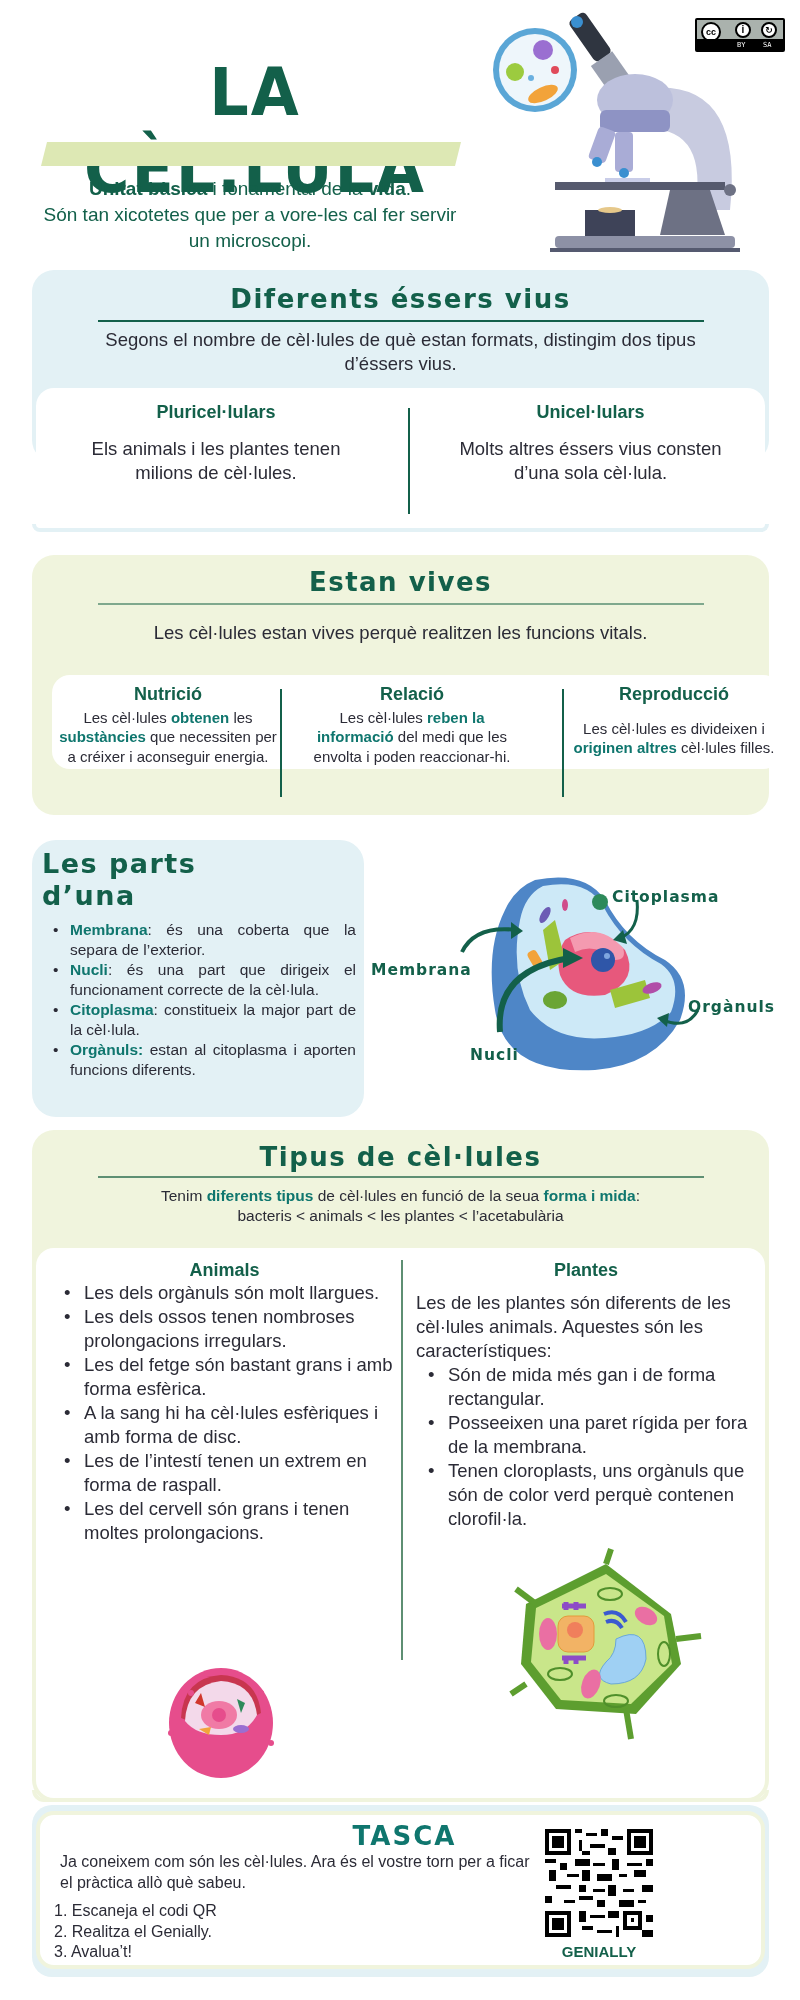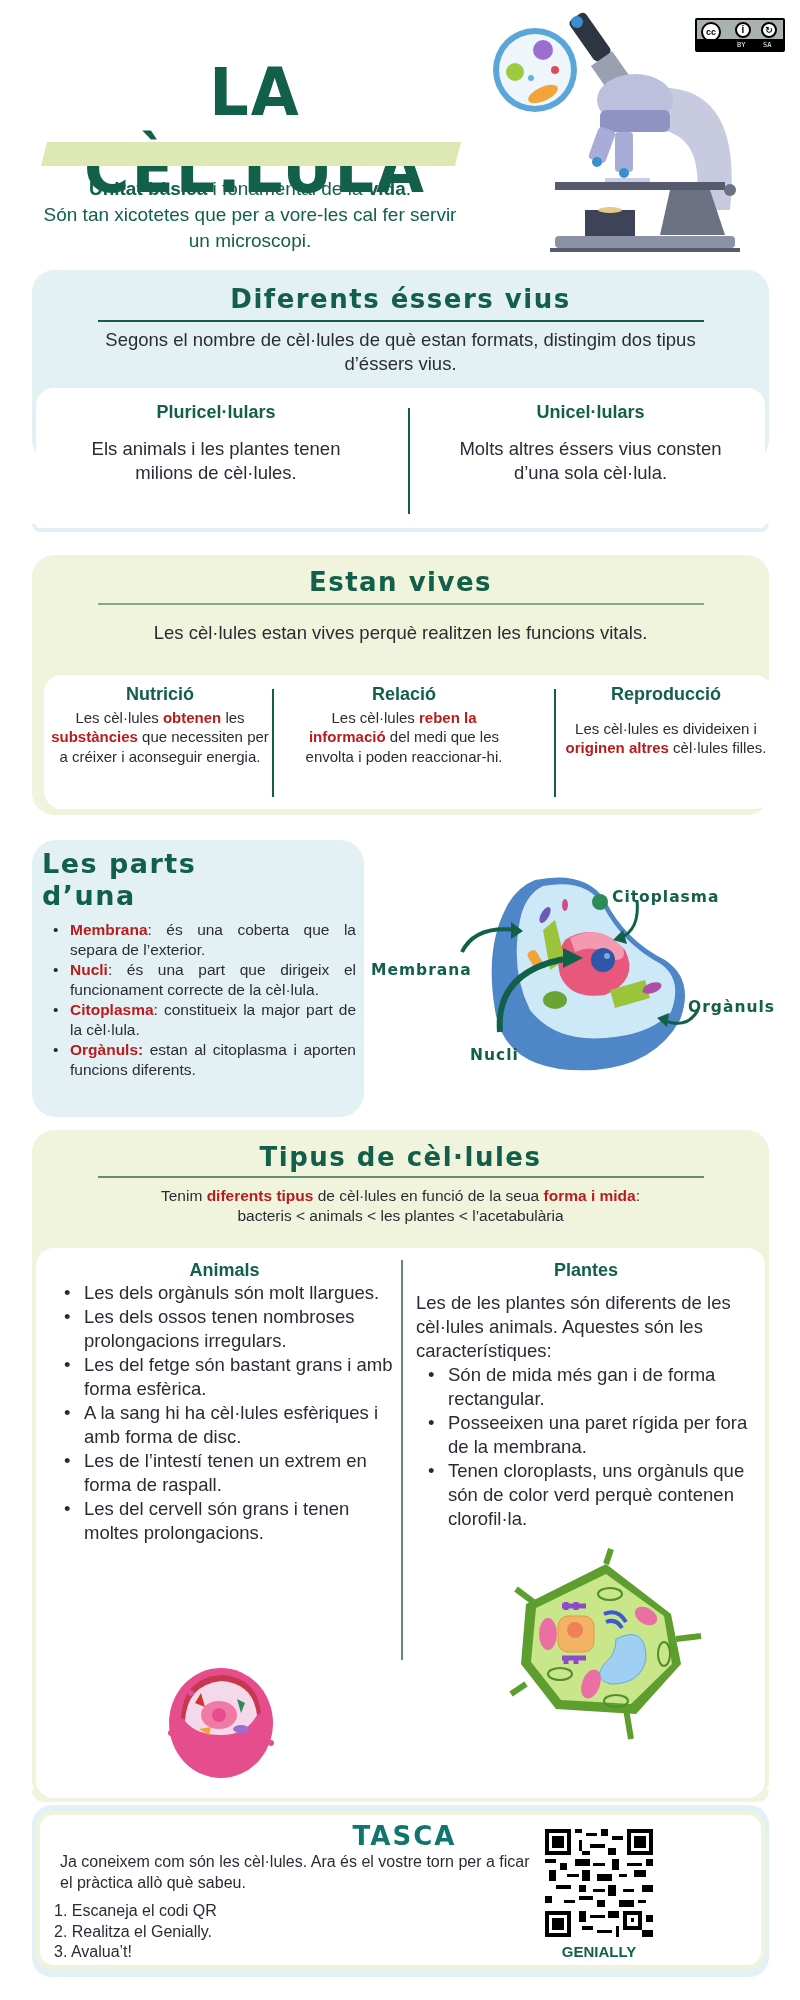--- a/index.html
+++ b/index.html
@@ -1,18 +1,18 @@
 <!DOCTYPE html>
 <html><head>
 <meta charset="utf-8">
 <style>
   * { box-sizing: border-box; margin: 0; padding: 0; }
   html, body { width: 800px; height: 2000px; background: #ffffff; overflow: hidden; }
   body { font-family: "Liberation Sans", "DejaVu Sans", sans-serif; color: #2b2b36; position: relative; }
-  b { font-weight: 700; color: #b91c1c; }
+  b { font-weight: 700; color: #0f766e; }
 
   
   .header { position: absolute; left: 0; top: 0; width: 800px; height: 265px; }
   .title { position: absolute; left: 50px; top: 58px; width: 410px; text-align: center;
            font-family: "DejaVu Sans", sans-serif; font-weight: 900; font-size: 62px;
            letter-spacing: 2px; color: #13604a; transform: scaleY(1.05); }
   .title-bar { position: absolute; left: 44px; top: 142px; width: 414px; height: 24px;
                background: #dde8b4; transform: skewX(-14deg); }
   .intro { position: absolute; left: 40px; top: 176px; width: 420px; text-align: center;
            font-size: 19px; line-height: 26px; color: #13604a; }
@@ -154,21 +154,21 @@
       <div class="lead" style="margin-top:14px; padding:0 20px;">Molts altres éssers vius consten d’una sola cèl·lula.</div>
     </div>
   </div>
 </div>
 <div style="position:absolute; left:32px; top:524px; width:737px; height:8px; border-bottom:4px solid #e3f1f5; border-left:4px solid #e3f1f5; border-right:4px solid #e3f1f5; border-radius:0 0 22px 22px;"></div>
 
 <div class="panel lime s2" style="top:555px; height:260px;">
   <div class="panel-title" style="padding-top:12px;">Estan vives</div>
   <div class="hr soft" style="margin-top:6px;"></div>
   <div class="lead" style="margin-top:16px;">Les cèl·lules estan vives perquè realitzen les funcions vitals.</div>
-  <div class="inner" style="left:12px; top:120px; width:729px; height:134px;">
+  <div class="inner" style="left:20px; top:120px; width:729px; height:94px;">
     <div class="small-col" style="left:6px; top:10px; width:220px;">
       <div class="col-title" style="margin-bottom:3px;">Nutrició</div>
       <span>Les cèl·lules </span><b>obtenen</b><span> les </span><b>substàncies</b><span> que necessiten per a créixer i aconseguir energia.</span>
     </div>
     <div class="vdiv" style="left:228px; top:14px; height:108px;"></div>
     <div class="small-col" style="left:250px; top:10px; width:220px;">
       <div class="col-title" style="margin-bottom:3px;">Relació</div>
       <span>Les cèl·lules </span><b>reben la informació</b><span> del medi que les envolta i poden reaccionar-hi.</span>
     </div>
     <div class="vdiv" style="left:510px; top:14px; height:108px;"></div>

